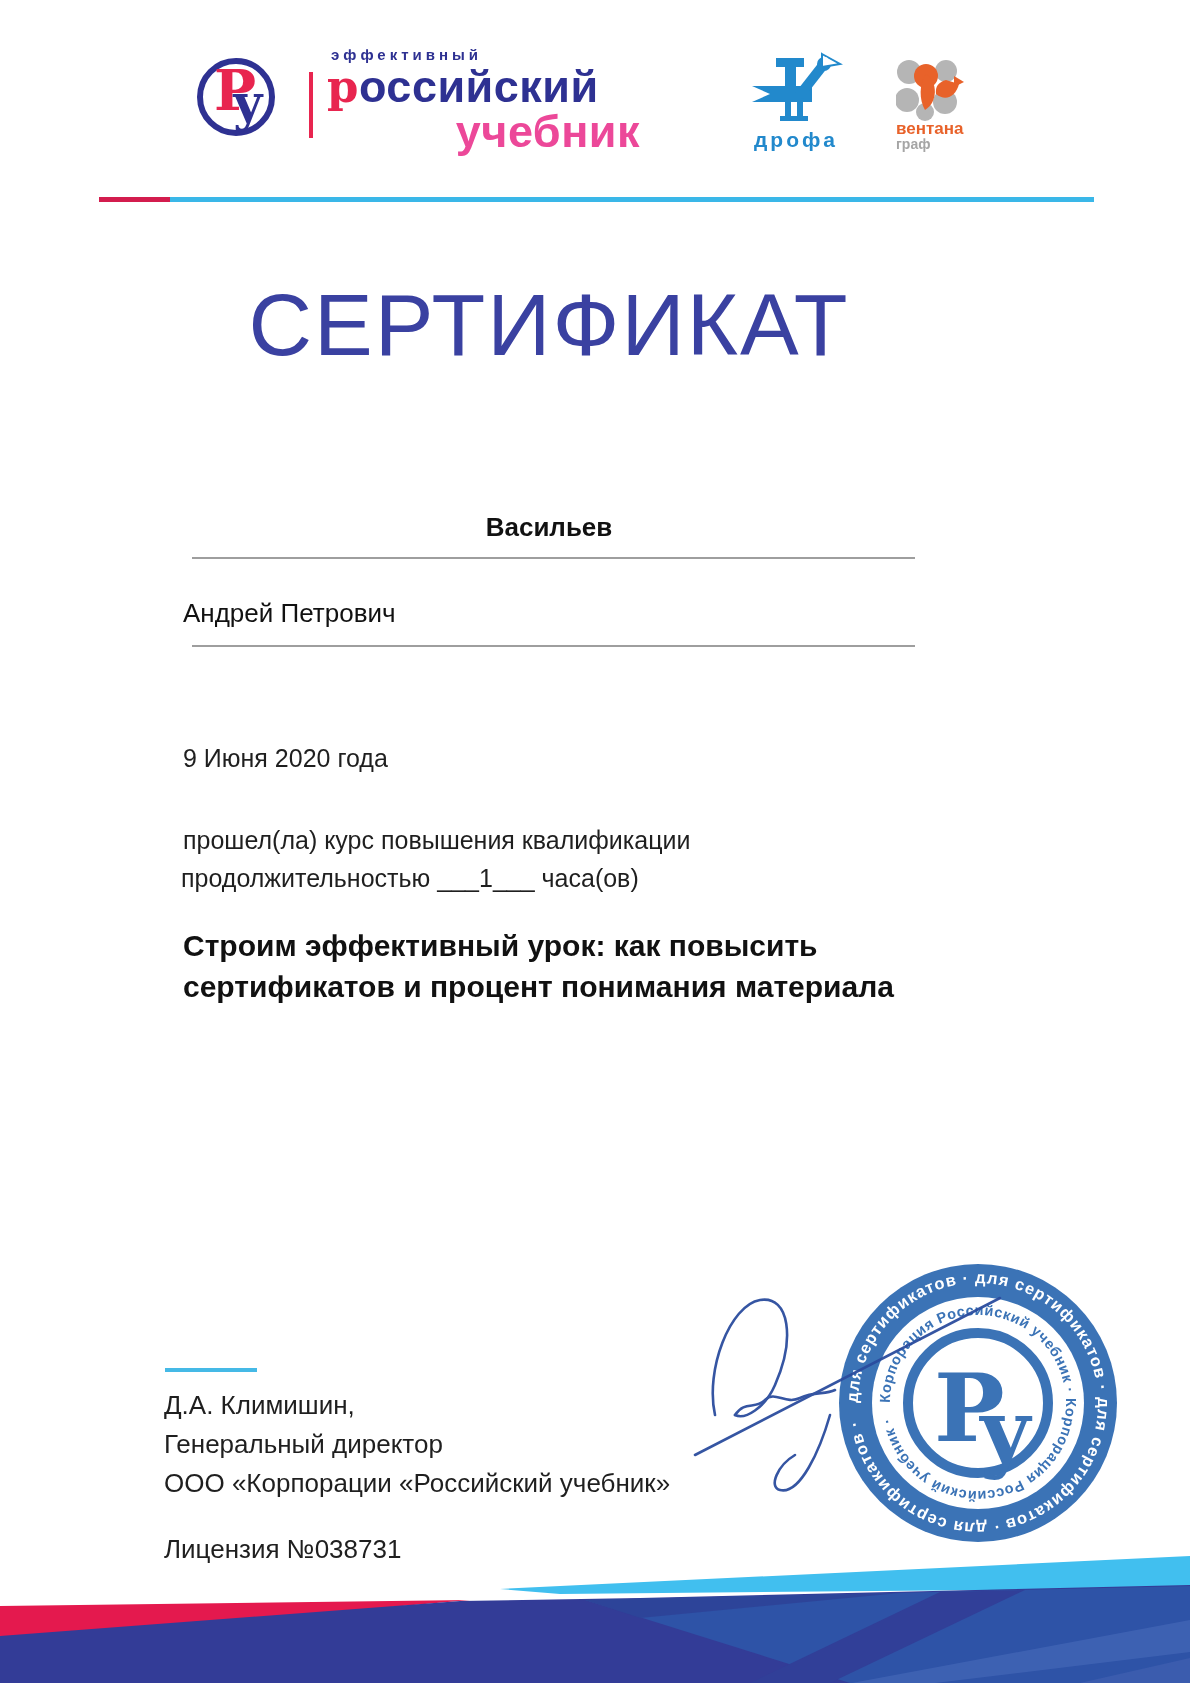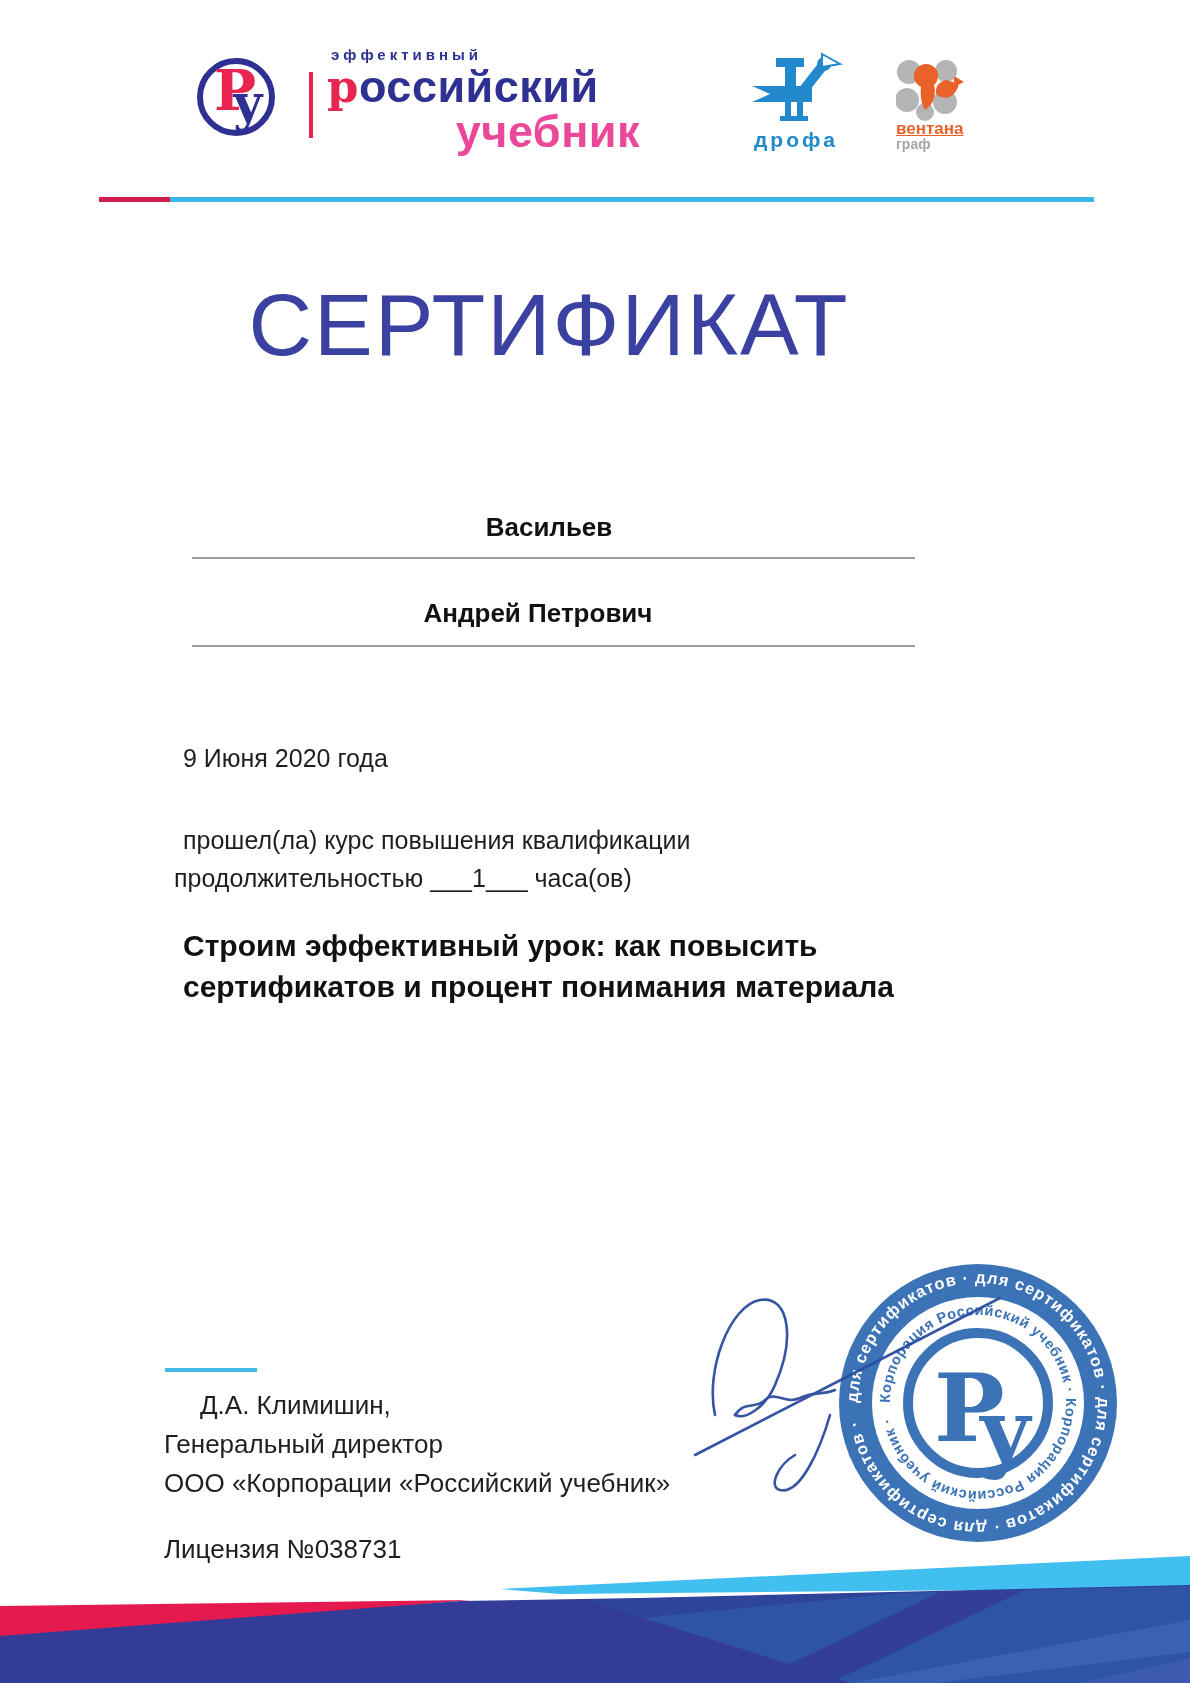--- a/index.html
+++ b/index.html
@@ -17,41 +17,41 @@
   .logo-sep{left:309px;top:72px;width:4px;height:66px;background:#e8254f;}
   .corp-small{left:331px;top:46px;font-size:15px;letter-spacing:4px;color:#2e3192;font-weight:bold;}
   .brand-l1{left:327px;top:64px;font-size:45px;font-weight:bold;color:#2e3192;letter-spacing:.5px;line-height:1;}
   .brand-l1 .first{color:#e8254f;font-family:"DejaVu Serif",serif;}
   .brand-l2{left:327px;top:109px;width:313px;text-align:right;font-size:45px;font-weight:bold;
             color:#ec4899;letter-spacing:.5px;line-height:1;}
   .drofa{left:752px;top:52px;width:92px;height:78px;}
   .drofa-label{left:744px;top:128px;width:104px;text-align:center;font-size:21px;font-weight:bold;
                letter-spacing:3px;color:#2289cc;}
   .ventana{left:896px;top:58px;width:68px;height:64px;}
-  .vent-1{left:896px;top:120px;font-size:17px;font-weight:bold;color:#e8622a;line-height:1;text-decoration:underline;}
+  .vent-1{left:896px;top:120px;font-size:17px;font-weight:bold;color:#e8622a;line-height:1;}
   .vent-2{left:896px;top:137px;font-size:14px;font-weight:bold;color:#a5a5a5;line-height:1;}
   .divider{left:99px;top:197px;width:995px;height:5px;display:flex;}
   .divider .red{width:71px;height:5px;background:#d31c4e;}
   .divider .cyan{flex:1;height:5px;background:#3ab7e8;}
 
   
   .cert-title{left:183px;top:281px;width:732px;text-align:center;font-size:88px;font-weight:200;
               letter-spacing:2px;color:#3a41a1;line-height:1;}
   .name1{left:183px;top:512px;width:732px;text-align:center;font-size:26px;font-weight:bold;color:#111;}
   .rule1{left:192px;top:557px;width:723px;height:2px;background:#9e9e9e;}
-  .name2{left:172px;top:598px;width:732px;text-align:center;font-size:26px;font-weight:bold;color:#111;}
+  .name2{left:183px;top:598px;width:732px;text-align:left;font-size:26px;font-weight:normal;color:#111;}
   .rule2{left:192px;top:645px;width:723px;height:2px;background:#9e9e9e;}
   .date-line{left:183px;top:744px;font-size:25px;}
   .course-line{left:183px;top:826px;font-size:25px;}
-  .duration-line{left:174px;top:864px;font-size:25px;}
+  .duration-line{left:181px;top:864px;font-size:25px;}
   .course-title{left:183px;top:926px;width:715px;font-size:30px;font-weight:bold;line-height:1.35;color:#111;}
 
   
   .sig-rule{left:165px;top:1368px;width:92px;height:4px;background:#45b9e6;}
-  .dir-1{left:164px;top:1392px;font-size:26px;line-height:1;margin-left:36px;}
+  .dir-1{left:164px;top:1392px;font-size:26px;line-height:1;}
   .dir-2{left:164px;top:1431px;font-size:26px;line-height:1;}
   .dir-3{left:164px;top:1470px;font-size:26px;line-height:1;}
   .license{left:164px;top:1536px;font-size:26px;line-height:1;}
 
   .seal-svg{left:838px;top:1263px;width:280px;height:280px;}
   .sign-svg{left:660px;top:1250px;width:350px;height:250px;}
   .ribbon-svg{left:0;top:1540px;width:1190px;height:143px;}
 </style>
 </head>
 <body>

